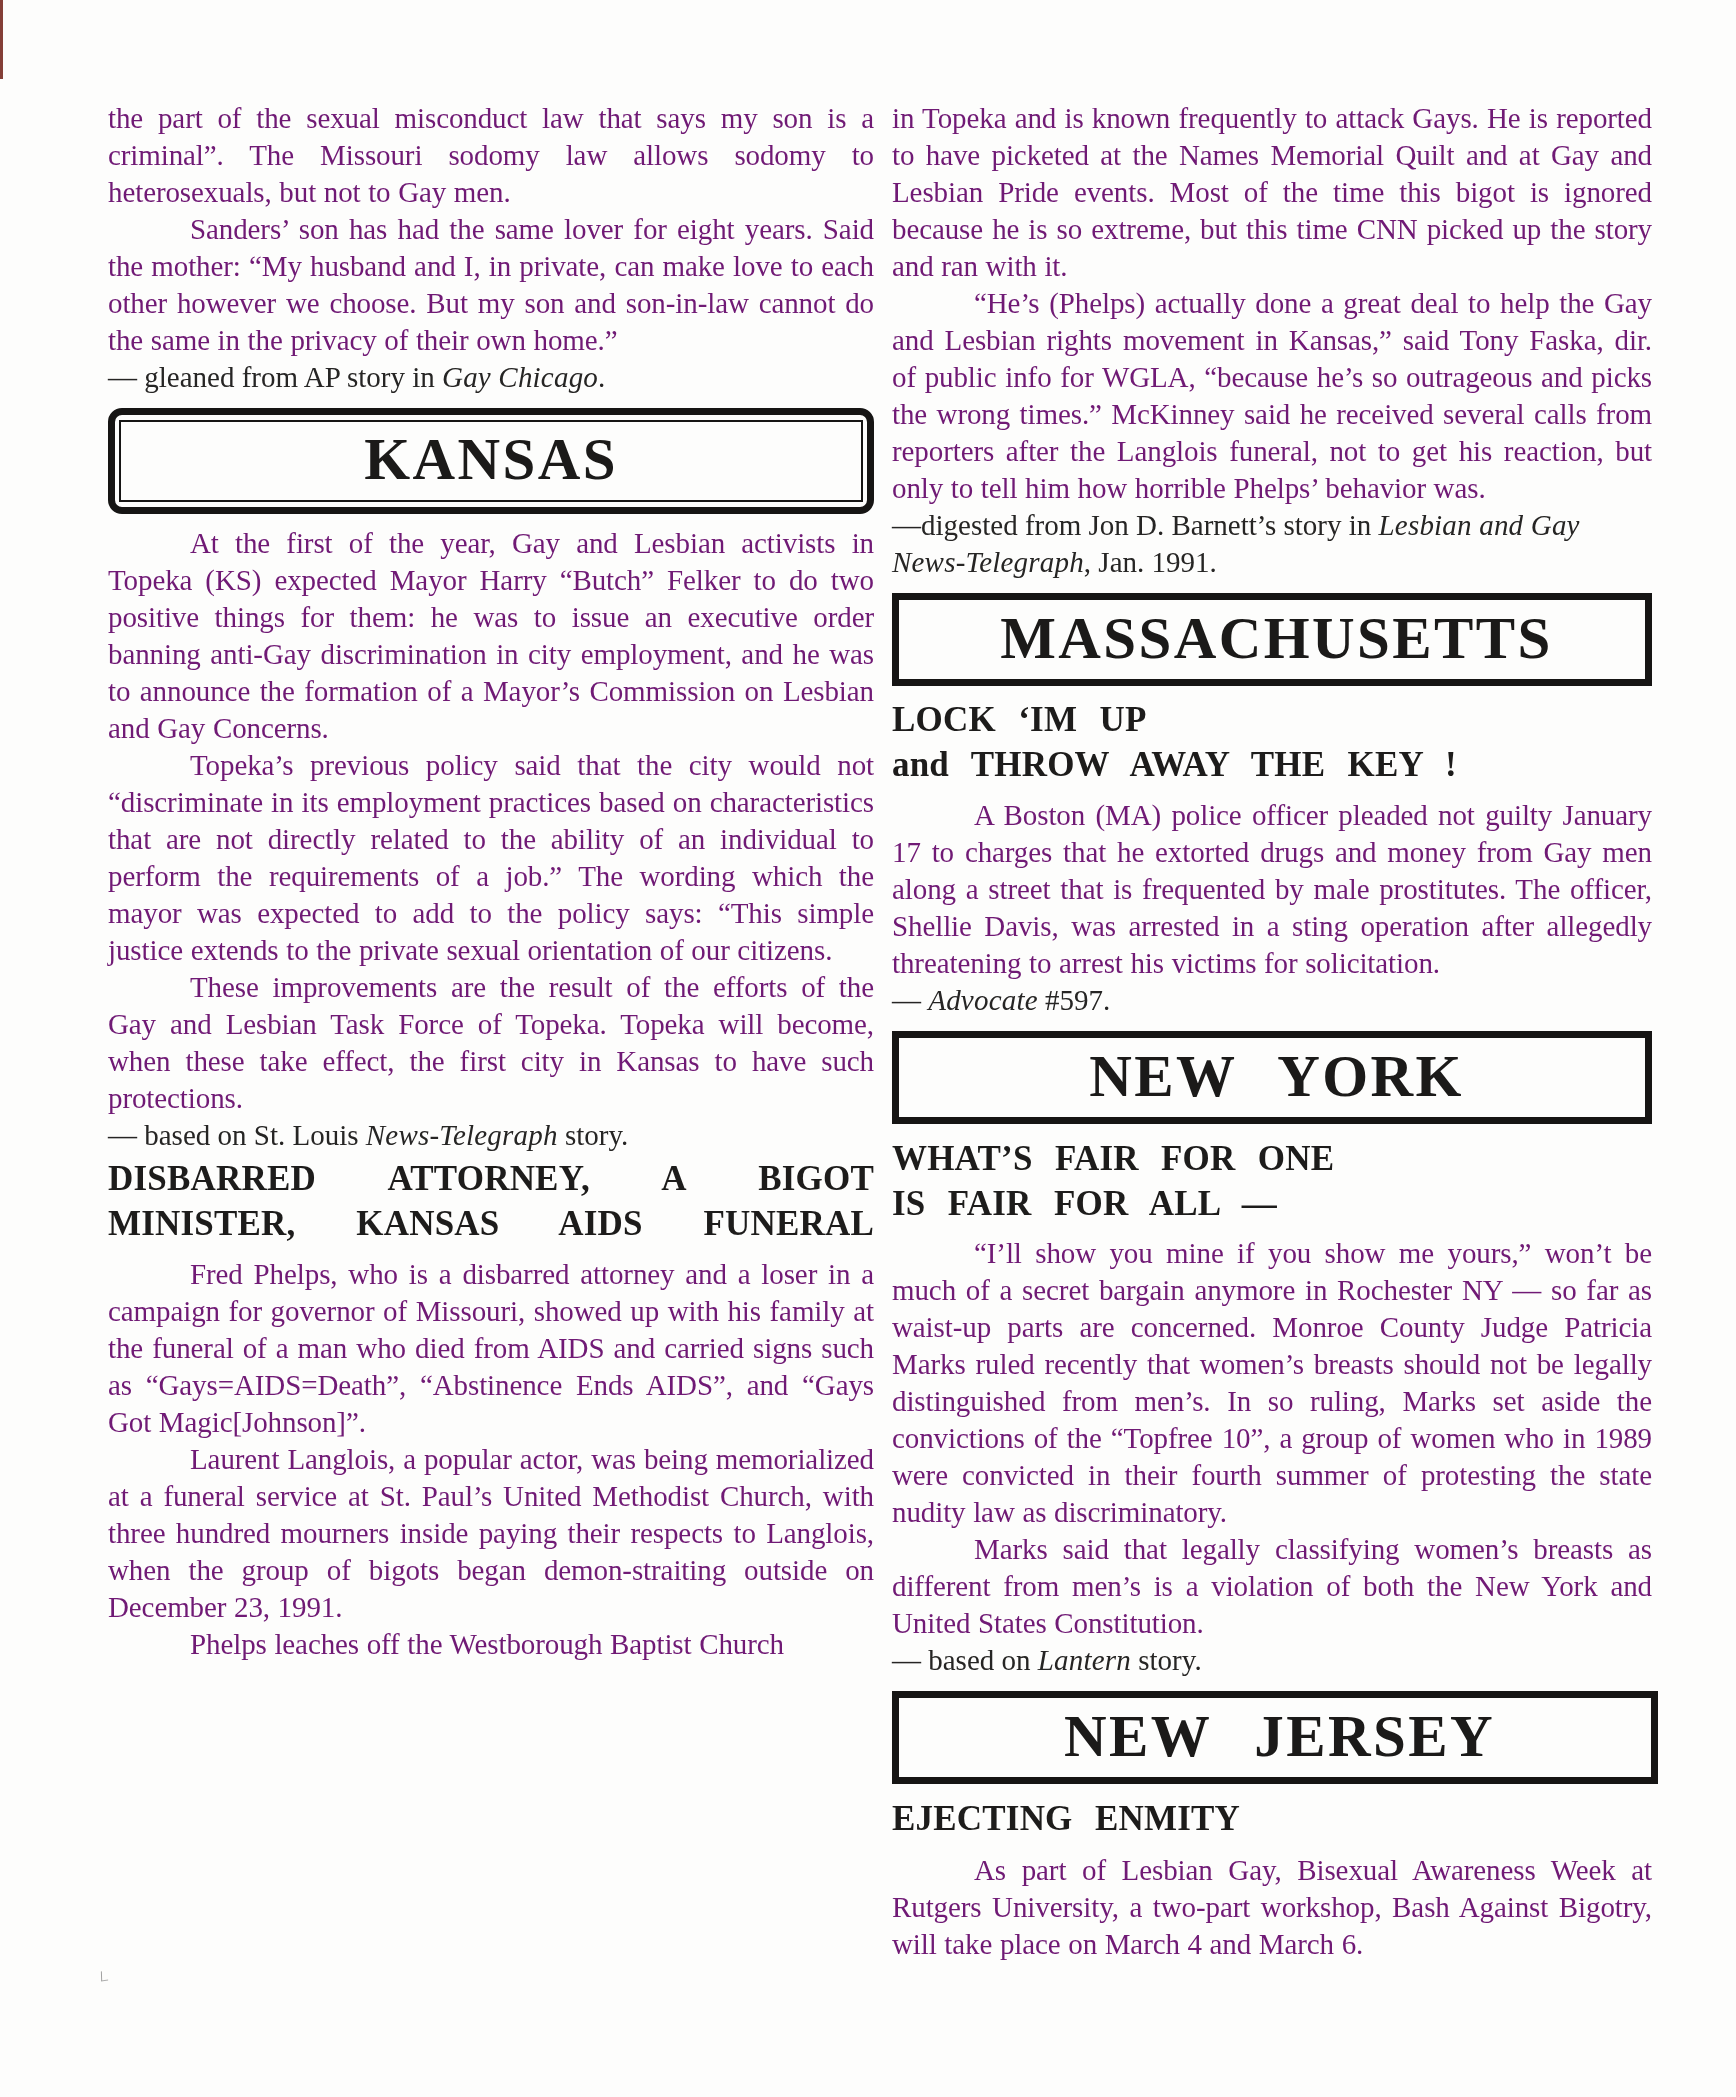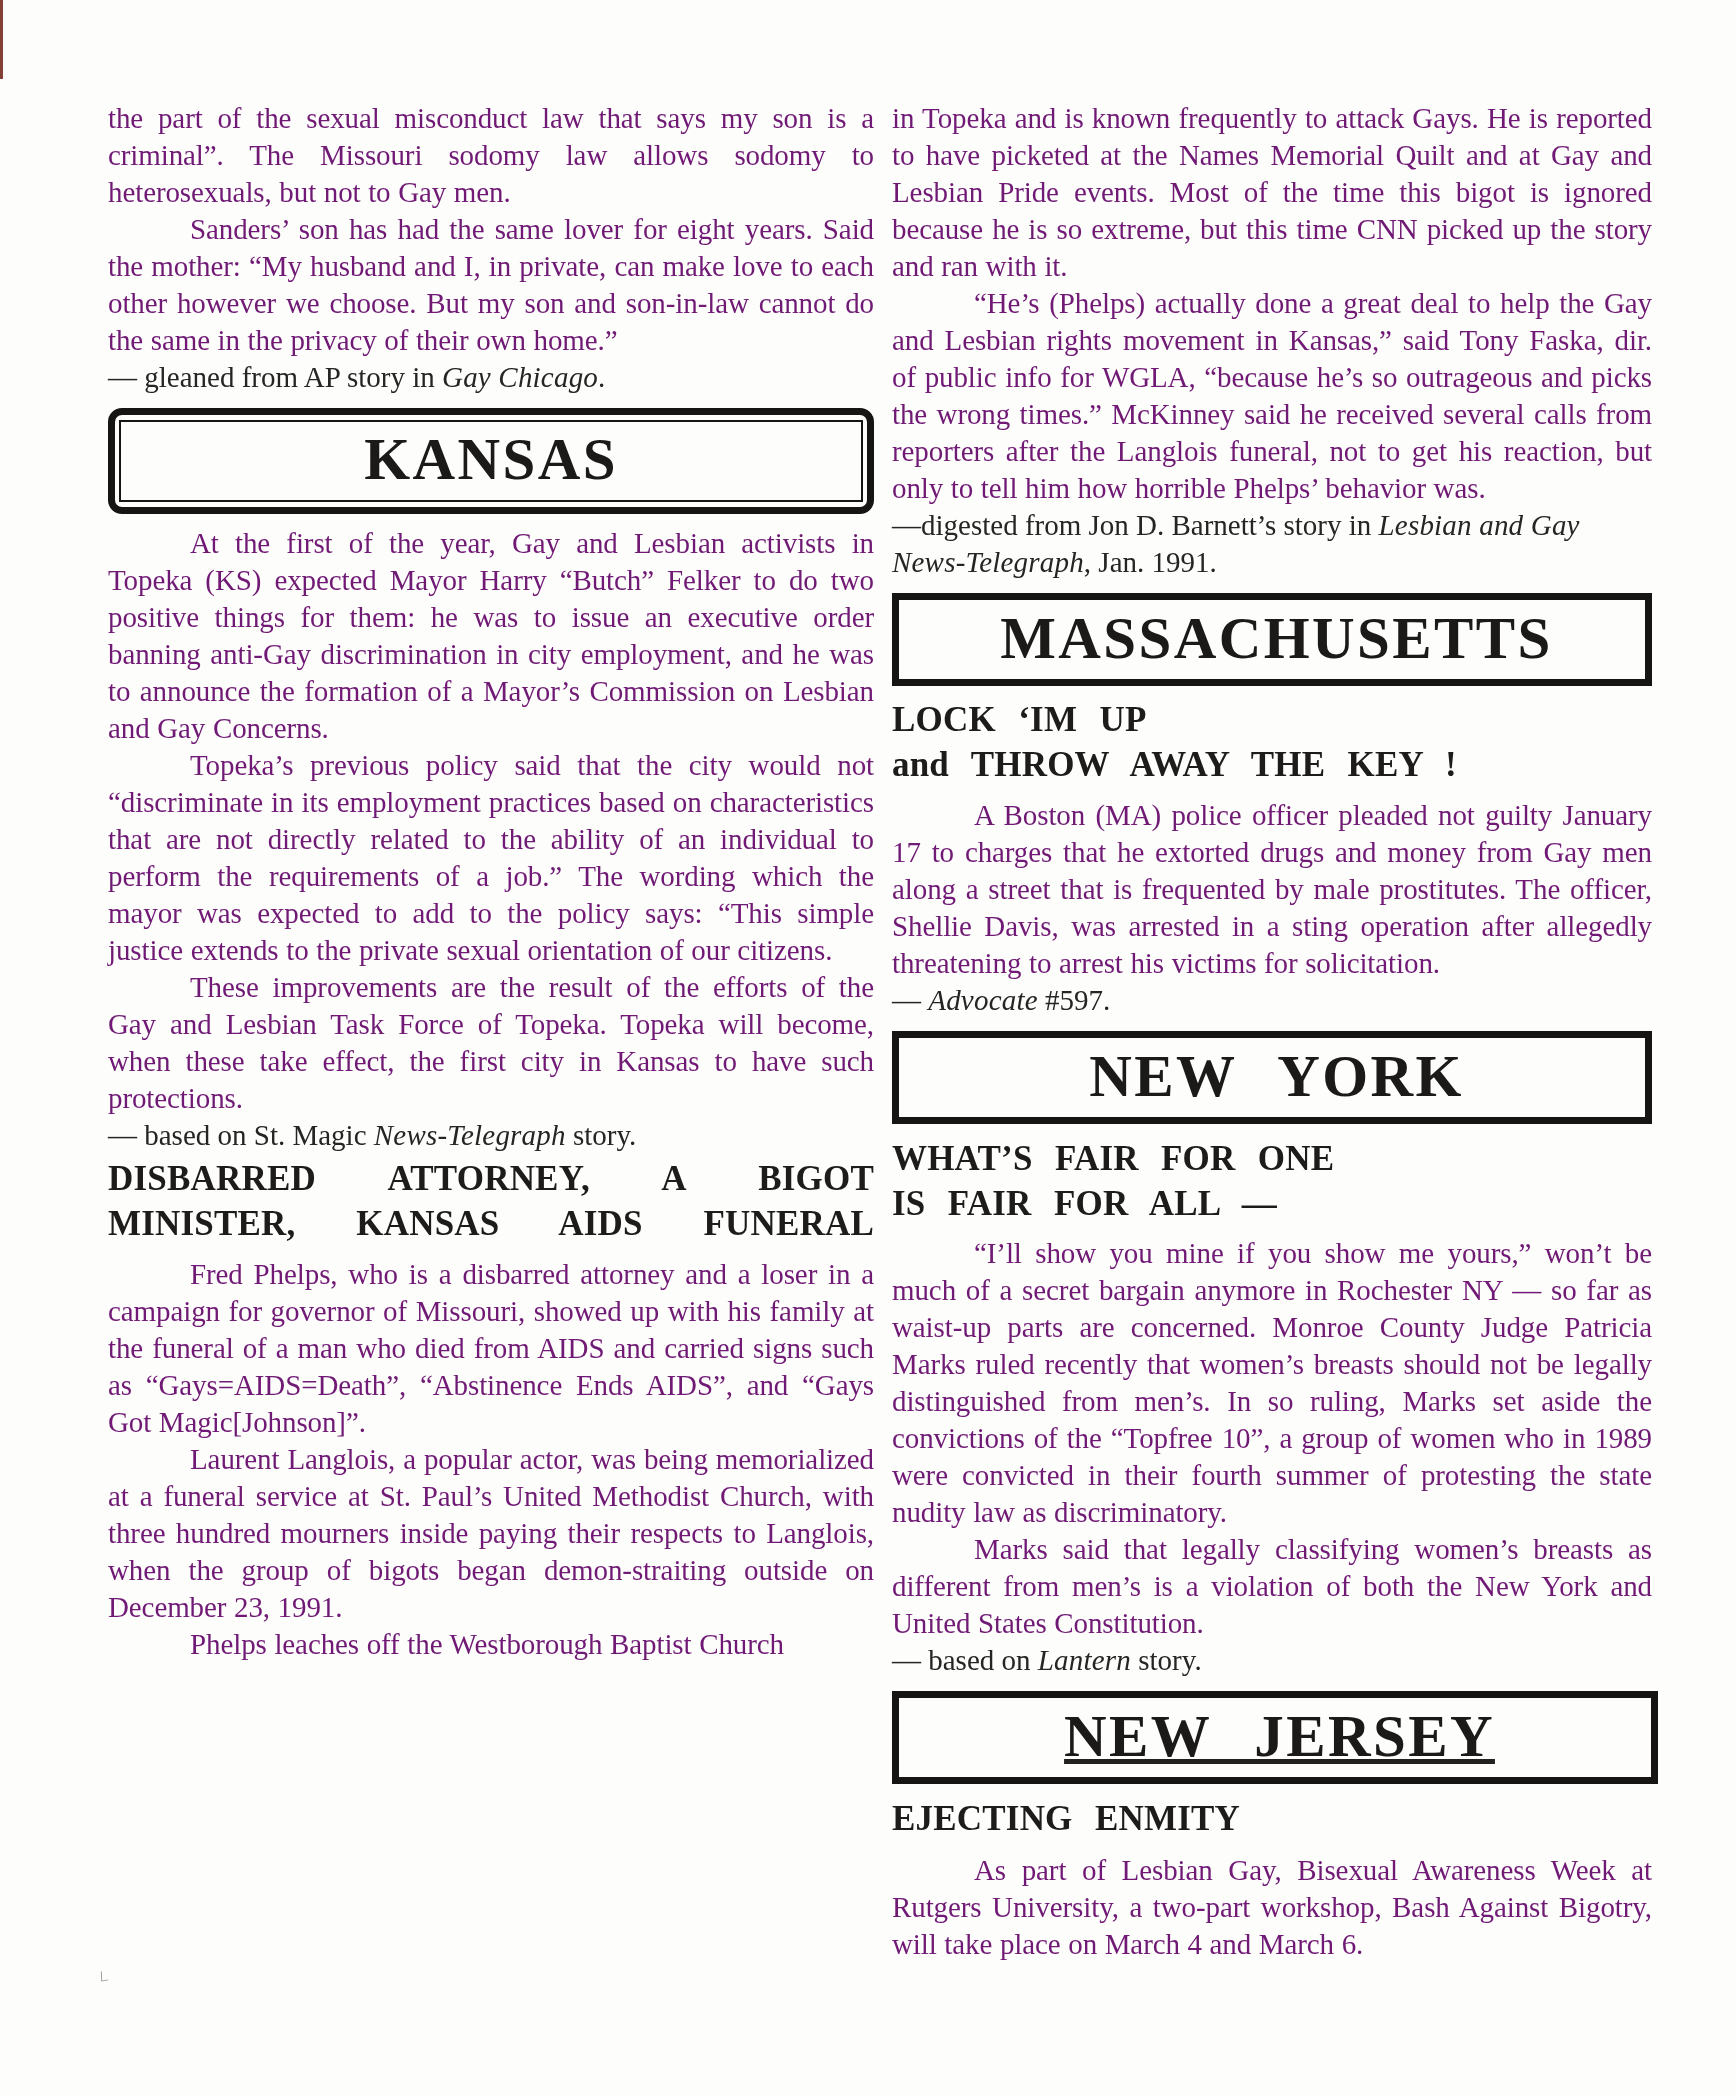--- a/index.html
+++ b/index.html
@@ -56,21 +56,21 @@
   .state-box .state-box-inner {
     text-align: center;
     font-weight: 700;
     font-size: 59px;
     line-height: 1.12;
     padding: 4.8px 9.6px 7.7px 9.6px;
     letter-spacing: 2.4px;
     word-spacing: 26px;
     color: #1b1a19;
   }
-  .state-box.nj { width: 766px; box-sizing: border-box; text-decoration: underline; }
+  .state-box.nj { width: 766px; box-sizing: border-box; }
 
   .sechead {
     margin: 1.9px 0 11.5px 0;
     font-size: 35px;
     line-height: 45px;
     font-weight: 700;
     color: #1d1c1b;
     letter-spacing: 0.2px;
   }
   .sechead.spread { word-spacing: 13.4px; }
@@ -113,21 +113,21 @@
       <p class="body indent">Sanders’ son has had the same lover for eight years. Said the mother: “My husband and I, in private, can make love to each other however we choose. But my son and son-in-law cannot do the same in the privacy of their own home.”</p>
       <p class="attr"><span>— gleaned from AP story in </span><i>Gay Chicago</i><span>.</span></p>
 
       <div class="state-box dbl">
         <div class="state-box-inner">KANSAS</div>
       </div>
 
       <p class="body indent">At the first of the year, Gay and Lesbian activists in Topeka (KS) expected Mayor Harry “Butch” Felker to do two positive things for them: he was to issue an executive order banning anti-Gay discrimination in city employment, and he was to announce the formation of a Mayor’s Commission on Lesbian and Gay Concerns.</p>
       <p class="body indent">Topeka’s previous policy said that the city would not “discriminate in its employment practices based on characteristics that are not directly related to the ability of an individual to perform the requirements of a job.”  The wording which the mayor was expected to add to the policy says: “This simple justice extends to the private sexual orientation of our citizens.</p>
       <p class="body indent">These improvements are the result of the efforts of the Gay and Lesbian Task Force of Topeka. Topeka will become, when these take effect, the first city in Kansas to have such protections.</p>
-      <p class="attr"><span>— based on St. Magic </span><i>News-Telegraph</i><span>  story.</span></p>
+      <p class="attr"><span>— based on St. Louis </span><i>News-Telegraph</i><span>  story.</span></p>
 
       <h2 class="sechead twoline fulljust">
         <span class="hline">DISBARRED ATTORNEY, A BIGOT</span>
         <span class="hline">MINISTER, KANSAS AIDS FUNERAL</span>
       </h2>
       <p class="body indent">Fred Phelps, who is a disbarred attorney and a loser in a campaign for governor of Missouri, showed up with his family at the funeral of a man who died from AIDS and carried signs such as “Gays=AIDS=Death”, “Abstinence Ends AIDS”, and “Gays Got Magic[Johnson]”.</p>
       <p class="body indent">Laurent Langlois, a popular actor, was being memorialized at a funeral service at St. Paul’s United Methodist Church, with three hundred mourners inside paying their respects to Langlois, when the group of bigots began demon-straiting outside on December 23, 1991.</p>
       <p class="body indent">Phelps leaches off the Westborough Baptist Church</p>
     </div>
 

